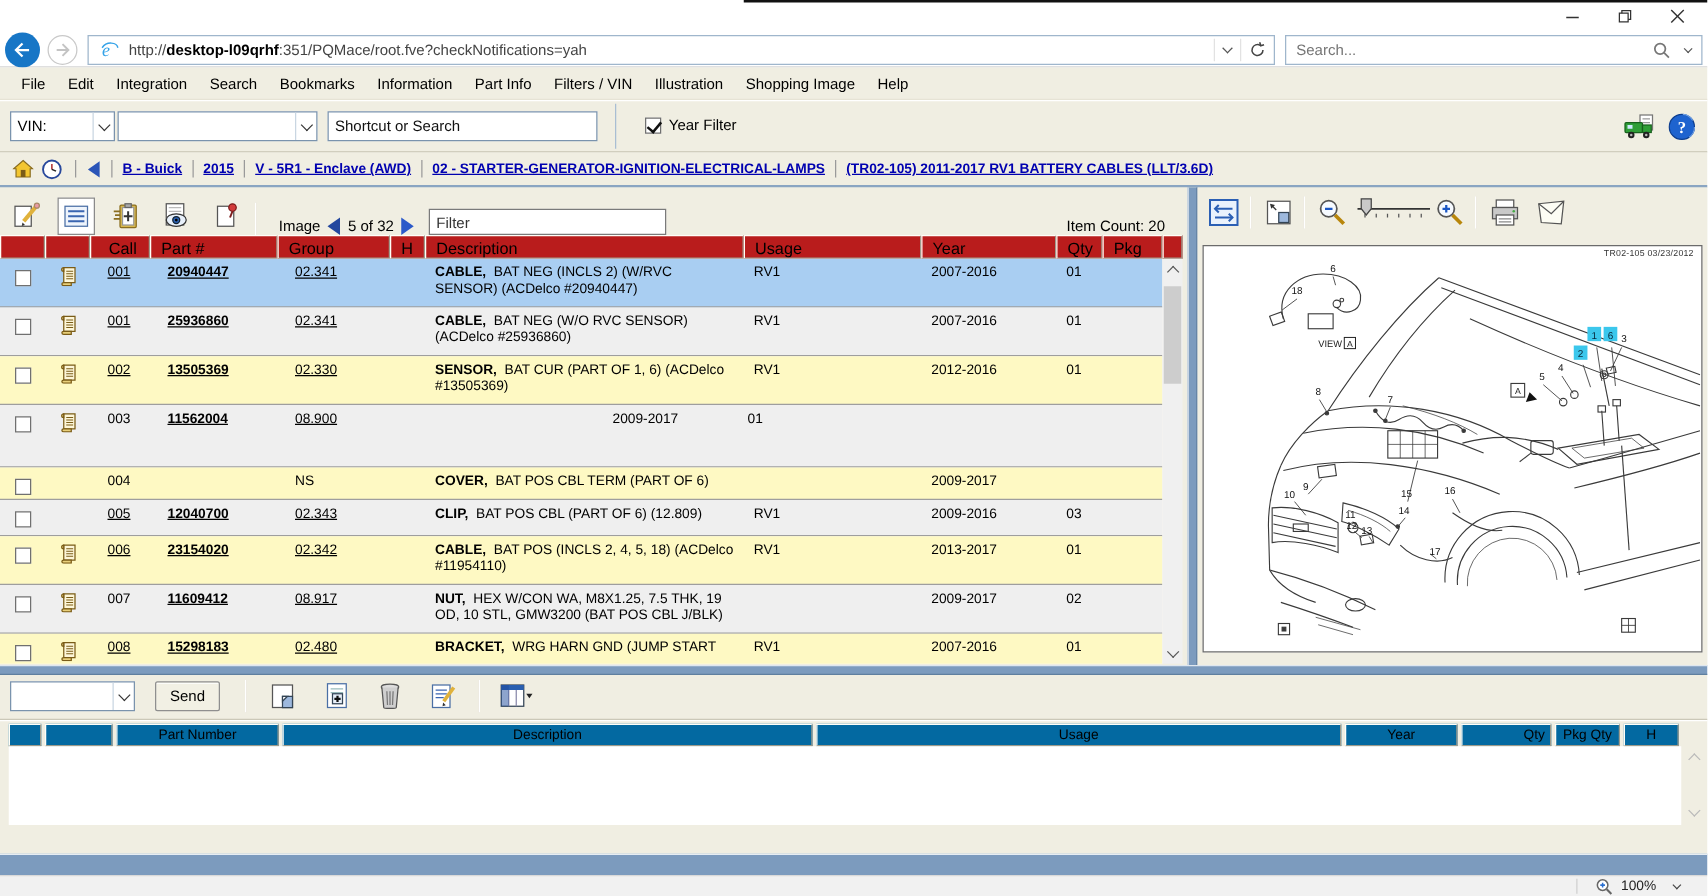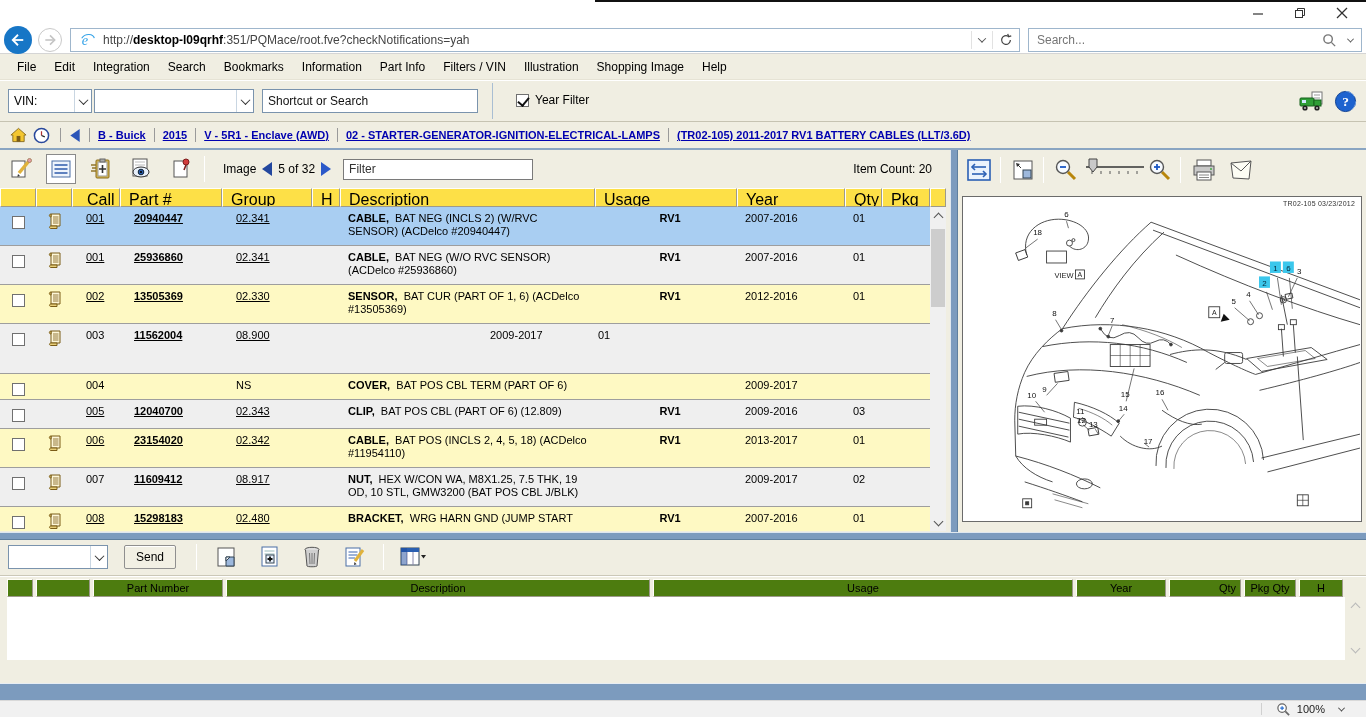--- a/index.html
+++ b/index.html
@@ -48,44 +48,44 @@
   .bsep { width:1px; height:14px; background:#9a9a9a; margin:0 8px; }
   .blink { font-size:11px; font-weight:bold; color:#0000b0; text-decoration:underline; white-space:nowrap; cursor:pointer; }
 
   
   #main { left:0; top:148px; width:1366px; height:384px; background:#f0eee2; border-top:2px solid #8aa5c2; }
   #leftpanel { left:0; top:150px; width:950px; height:382px; background:#f0eee2; }
   #vsplit { left:950px; top:150px; width:8px; height:382px; background:#7c9bbe; border-left:1px solid #dfe7ef; border-right:1px solid #5f7f9f; }
   #rightpanel { left:958px; top:150px; width:408px; height:382px; background:#f0eee2; }
 
   
-  #ltoolbar { left:0; top:150px; width:950px; height:38px; display:flex; align-items:center; }
+  #ltoolbar { left:0; top:150px; width:950px; height:38px; display:flex; align-items:flex-end; }
   .tbtn { width:30px; height:30px; display:flex; align-items:center; justify-content:center; margin-left:10px; }
   .tbtn.active { background:#fff; border:1px solid #8a8a8a; }
   .tsep { width:1px; height:26px; background:#cfccbc; border-right:1px solid #fff; margin:0 8px; }
   #imgnav { display:flex; align-items:center; font-size:12px; gap:6px; margin-left:10px; }
   .tri-l { width:0; height:0; border-top:7px solid transparent; border-bottom:7px solid transparent; border-right:10px solid #23479e; }
   .tri-r { width:0; height:0; border-top:7px solid transparent; border-bottom:7px solid transparent; border-left:10px solid #2b59c9; }
   #filterinput { margin-left:12px; width:190px; height:21px; border:1px solid #7a7a7a; font-size:12px; padding-left:5px; color:#333; font-family:inherit; }
   #itemcount { margin-left:auto; margin-right:18px; font-size:12px; color:#000; }
 
   
   #phead { left:0; top:188px; width:946px; height:19px; display:flex; }
-  .hcell { background:#fde047; border-top:1px solid #fffef8; border-left:1px solid #fffef8; border-right:1px solid #9d9a8b; border-bottom:1px solid #9d9a8b; font-size:16px; color:#000; padding:2px 0 0 8px; overflow:hidden; white-space:nowrap; }
+  .hcell { background:#b91c1c; border-top:1px solid #fffef8; border-left:1px solid #fffef8; border-right:1px solid #9d9a8b; border-bottom:1px solid #9d9a8b; font-size:13px; color:#000; padding:2px 0 0 8px; overflow:hidden; white-space:nowrap; }
   .c0{width:36px}.c1{width:36px}.c2{width:48px;padding-left:14px}.c3{width:102px}.c4{width:90px}.c5{width:28px}.c6{width:255px}.c7{width:142px}.c8{width:108px}.c9{width:37px}.c10{width:48px}.cfill{flex:1}
   #prows { left:0; top:207px; width:930px; height:324px; background:#fff; overflow:hidden; }
   .prow { display:flex; border-bottom:1px solid #9e9e9e; background:#fef9c3; }
   .prow.alt { background:#efefef; }
   .prow.sel { background:#a9cef2; }
   .prow .c { font-size:11px; line-height:13px; padding-top:5px; color:#000; }
   .prow .c2,.prow .c3,.prow .c4 { padding-left:14px; }
   .prow .c3 { font-weight:bold; }
   .lk { text-decoration:underline; cursor:pointer; }
   .prow .c6 { padding-left:8px; padding-right:6px; }
-  .prow .c7 { font-weight:bold; padding-left:8px;text-align:center; }
+  .prow .c7 { font-weight:normal; padding-left:8px; }
   .prow .c8,.prow .c9,.prow .c10 { padding-left:8px; }
   .prow .c0 { display:flex; justify-content:center; }
   .prow .c0 .cb { margin-top:4px; }
   .prow .c1 { display:flex; justify-content:center; }
 
   
   #pscroll { left:930px; top:207px; width:16px; height:324px; background:#f0f0f0; }
   .sbtn { width:16px; height:16px; display:flex; align-items:center; justify-content:center; }
   .chev { width:7px; height:7px; border-right:1.5px solid #555; border-bottom:1.5px solid #555; }
   .chev.up { transform:rotate(-135deg); margin-top:4px; }
@@ -102,21 +102,21 @@
   #sheetref { right:6px; top:3px; font-size:7px; color:#333; letter-spacing:0.2px; }
 
   
   #hsplit { left:0; top:532px; width:1366px; height:8px; background:#7c9bbe; border-top:1px solid #dfe7ef; border-bottom:1px solid #5f7f9f; }
   #bottom { left:0; top:540px; width:1366px; height:143px; background:#f0eee2; }
   #btoolbar { left:0; top:540px; width:1366px; height:34px; display:flex; align-items:center; }
   #sendselect { margin-left:8px; width:100px; }
   #sendbtn { margin-left:16px; width:52px; height:24px; background:#f2f0e4; border:1px solid #8f8f8f; border-radius:2px; font-size:12px; font-family:inherit; box-shadow:inset 0 1px 0 #fff; }
   #bgroove { left:0; top:575px; width:1366px; height:2px; border-top:1px solid #cbc8b8; border-bottom:1px solid #fff; }
   #bhead { left:7px; top:579px; width:1352px; height:18px; display:flex; }
-  .ghead { background:#4d7c0f; border-top:1px solid #fffef8; border-left:1px solid #fffef8; border-right:1px solid #9d9a8b; border-bottom:1px solid #9d9a8b; font-size:11px; text-align:center; padding-top:2px; margin-right:3px; overflow:hidden; white-space:nowrap; }
+  .ghead { background:#0369a1; border-top:1px solid #fffef8; border-left:1px solid #fffef8; border-right:1px solid #9d9a8b; border-bottom:1px solid #9d9a8b; font-size:11px; text-align:center; padding-top:2px; margin-right:3px; overflow:hidden; white-space:nowrap; }
   .g0{width:26px}.g1{width:54px}.g2{width:130px}.g3{width:424px}.g4{width:420px}.g5{width:90px}.g6{width:72px;text-align:right;padding-right:4px}.g7{width:52px}.g8{width:44px}
   #bbody { left:7px; top:597px; width:1338px; height:63px; background:#fff; }
   #bscroll { left:1347px; top:600px; width:16px; height:56px; display:flex; flex-direction:column; justify-content:space-between; align-items:center; }
 
   #bluebar { left:0; top:683px; width:1366px; height:17px; background:#7c9bbe; border-top:1px solid #e7edf3; }
   #statusbar { left:0; top:700px; width:1366px; height:17px; background:#f1f1f1; border-top:1px solid #d9d9d9; display:flex; align-items:center; }
   #zoomgrp { margin-left:auto; display:flex; align-items:center; gap:6px; margin-right:22px; }
   #zoomgrp .ztext { font-size:11px; color:#222; }
   .sep-v { width:1px; height:12px; background:#d0d0d0; margin-right:8px; }
 </style>

